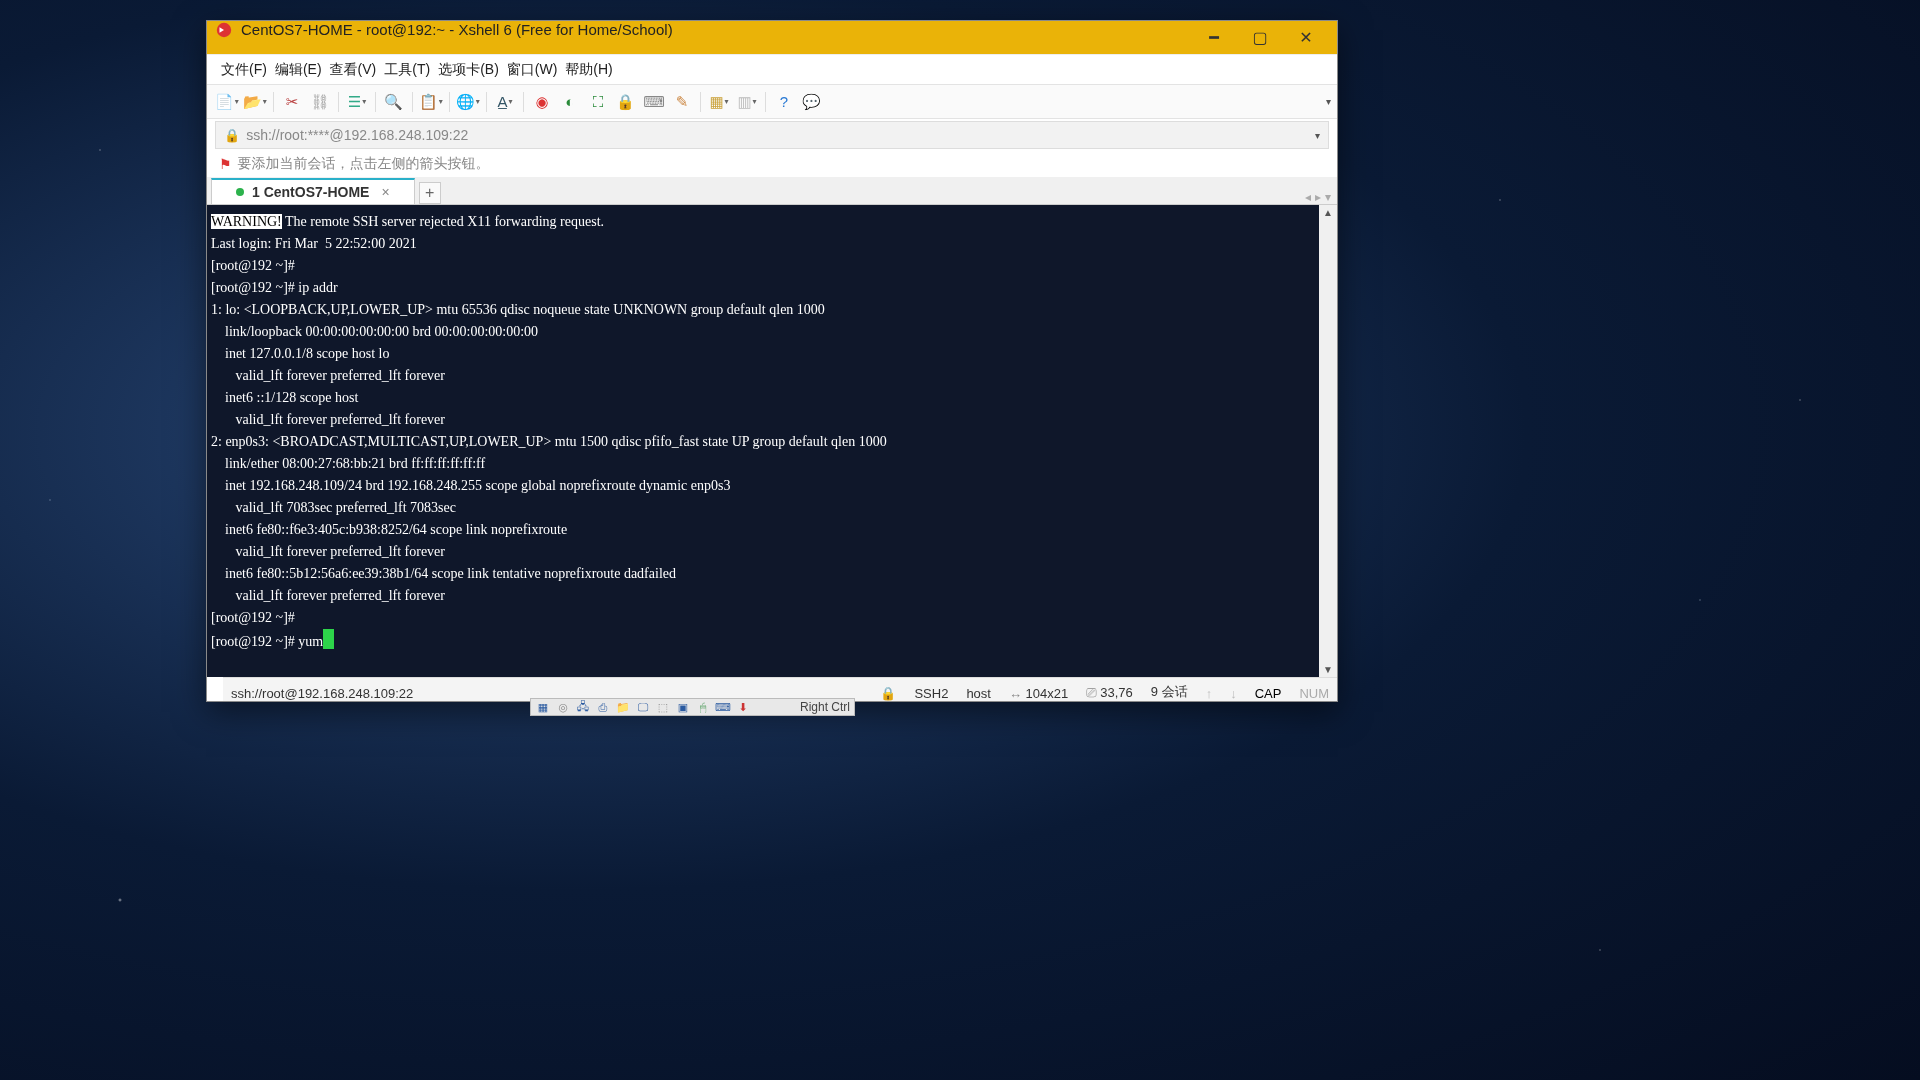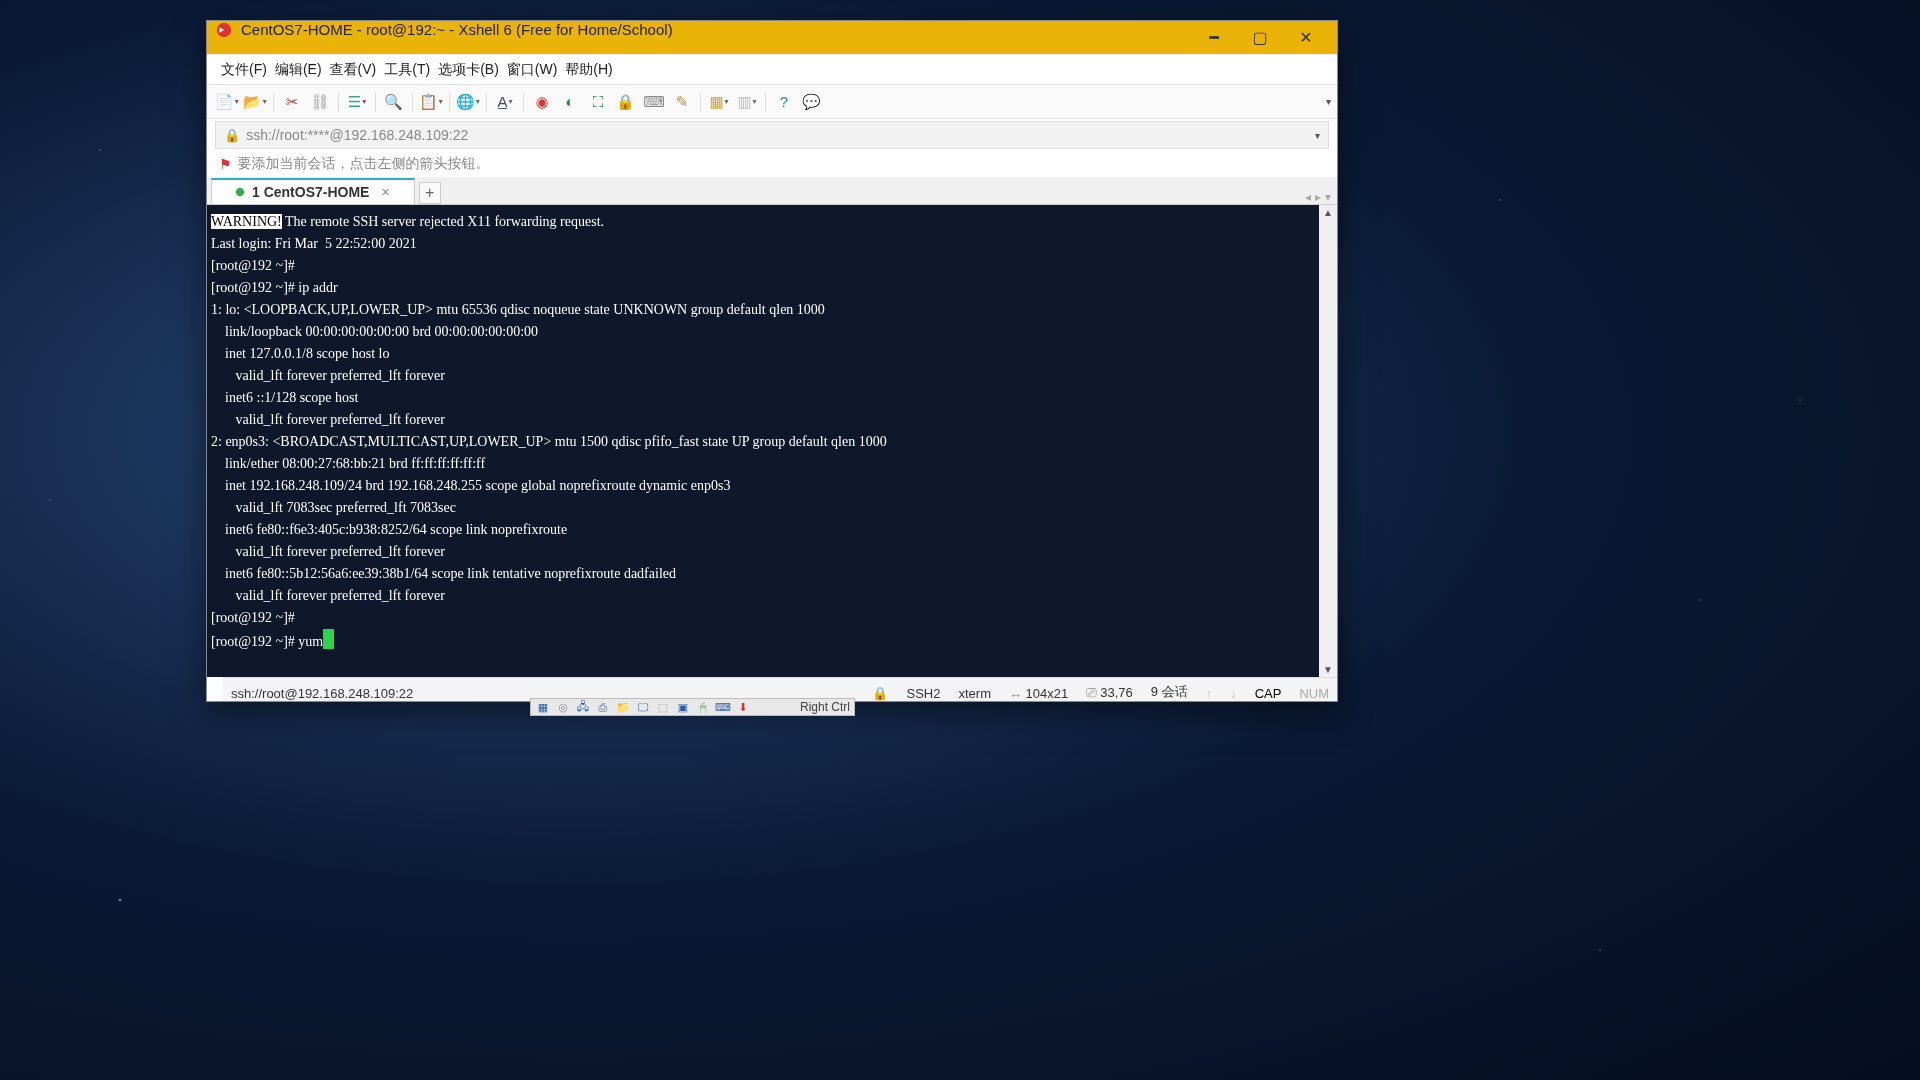--- a/index.html
+++ b/index.html
@@ -187,21 +187,21 @@
       <span class="arr">▲</span>
       <span class="arr">▼</span>
     </div>
   </div>
 
   <div class="statusbar">
     <span>ssh://root@192.168.248.109:22</span>
     <span class="fill"></span>
     <span class="lock2">🔒</span>
     <span>SSH2</span>
-    <span>xterm</span>
+    <span>host</span>
     <span><span style="color:#888">↔ </span><span>104x21</span></span>
     <span><span style="color:#888">⎚ </span><span>33,76</span></span>
     <span>9 会话</span>
     <span style="color:#bbb">↑</span>
     <span style="color:#bbb">↓</span>
     <span style="color:#000000">CAP</span>
     <span style="color:#aaa">NUM</span>
   </div>
 </div>
 

